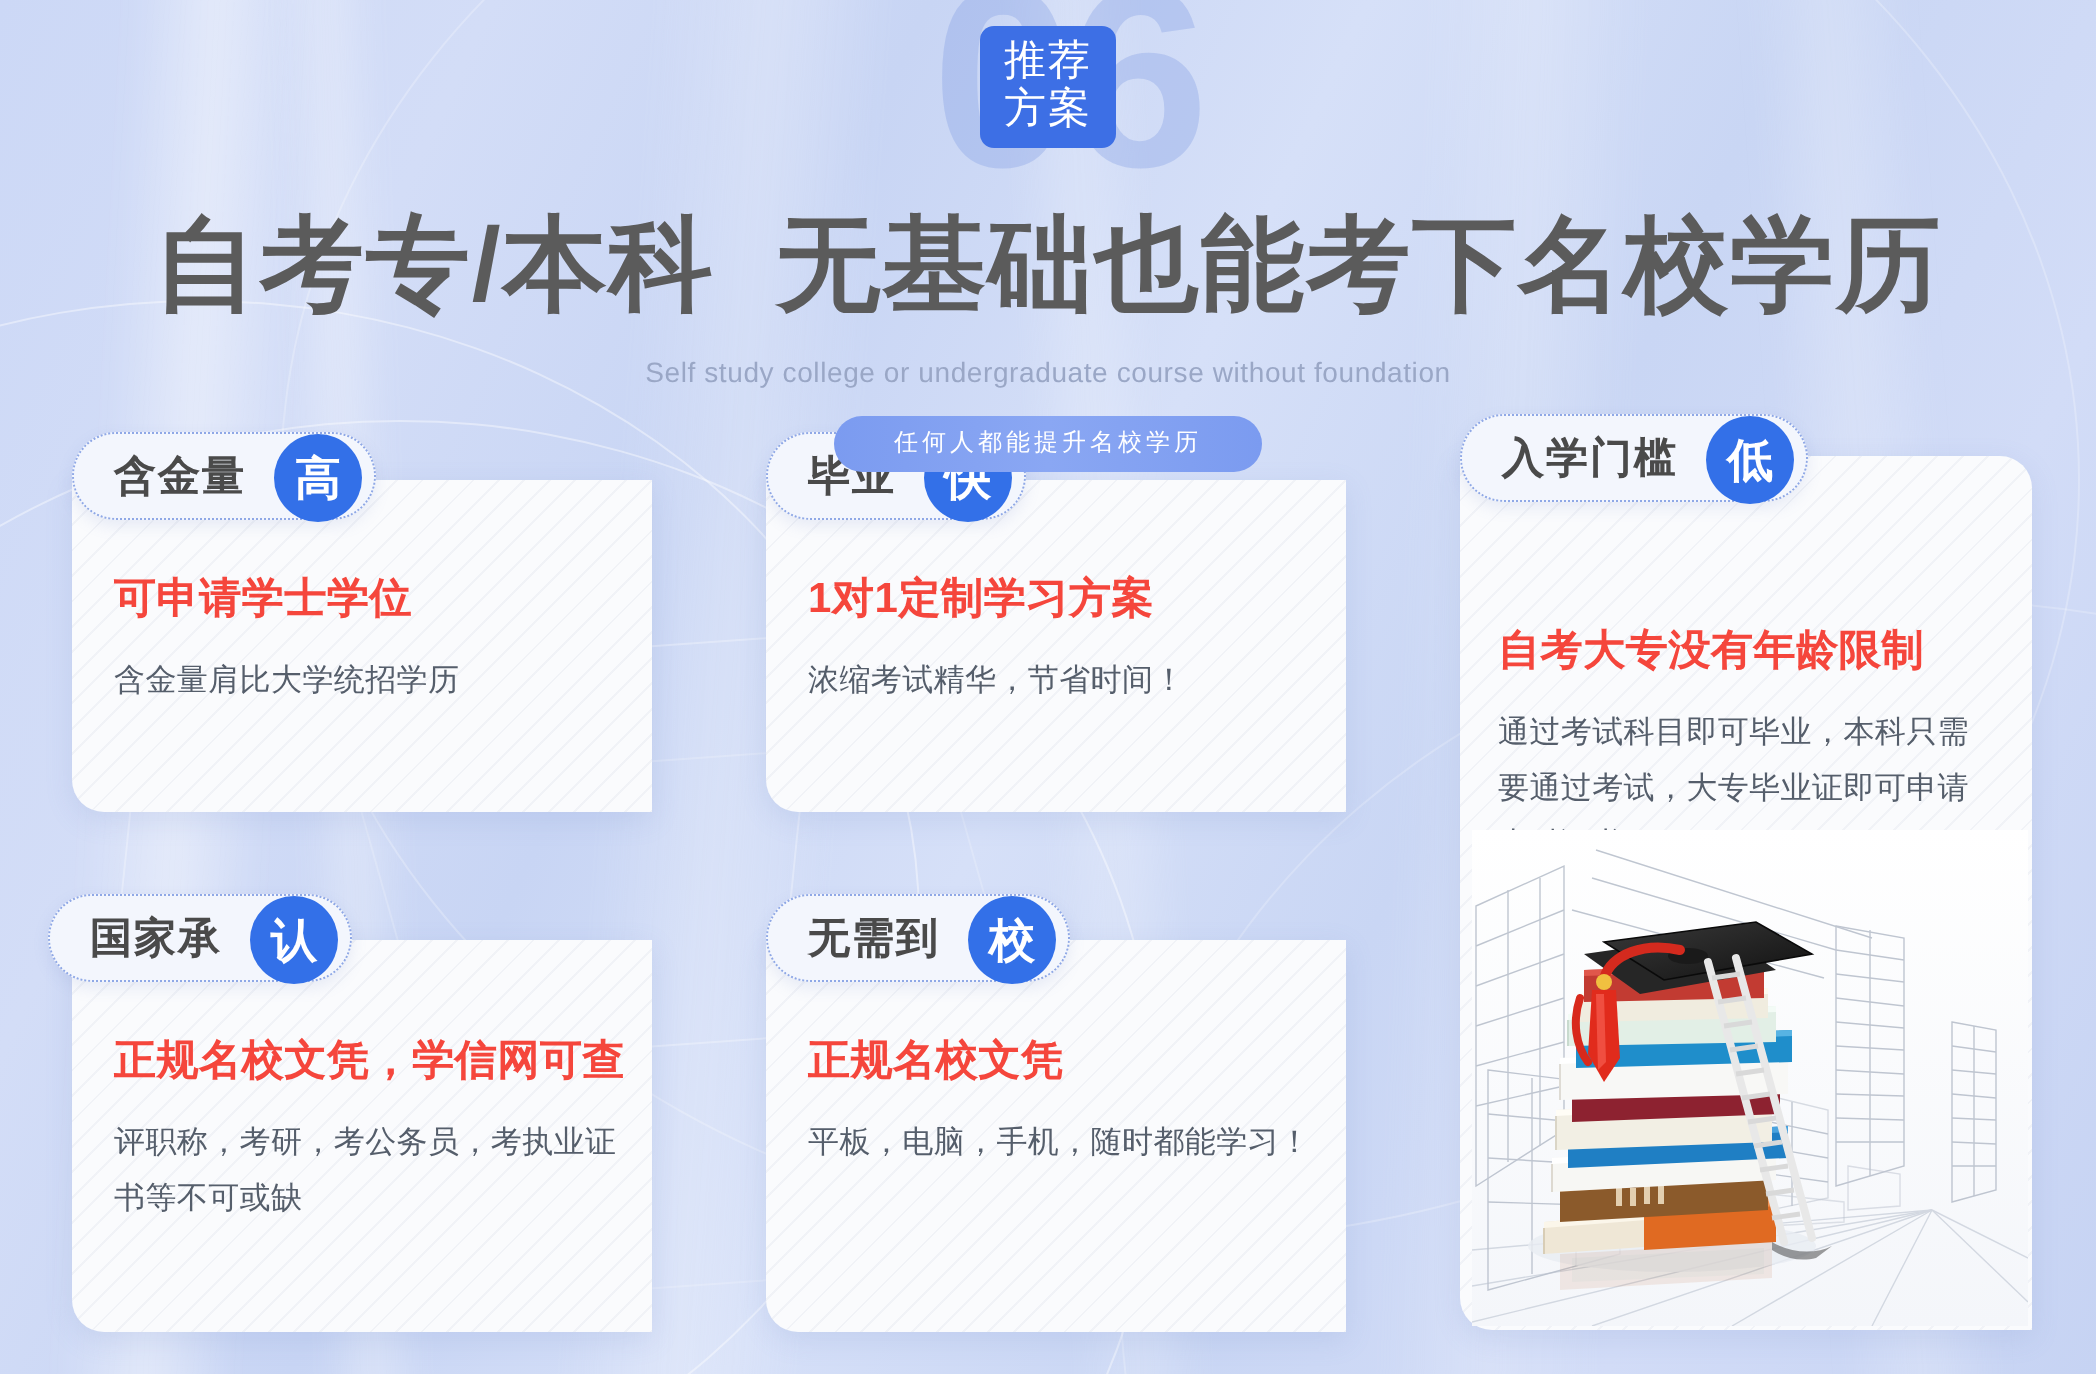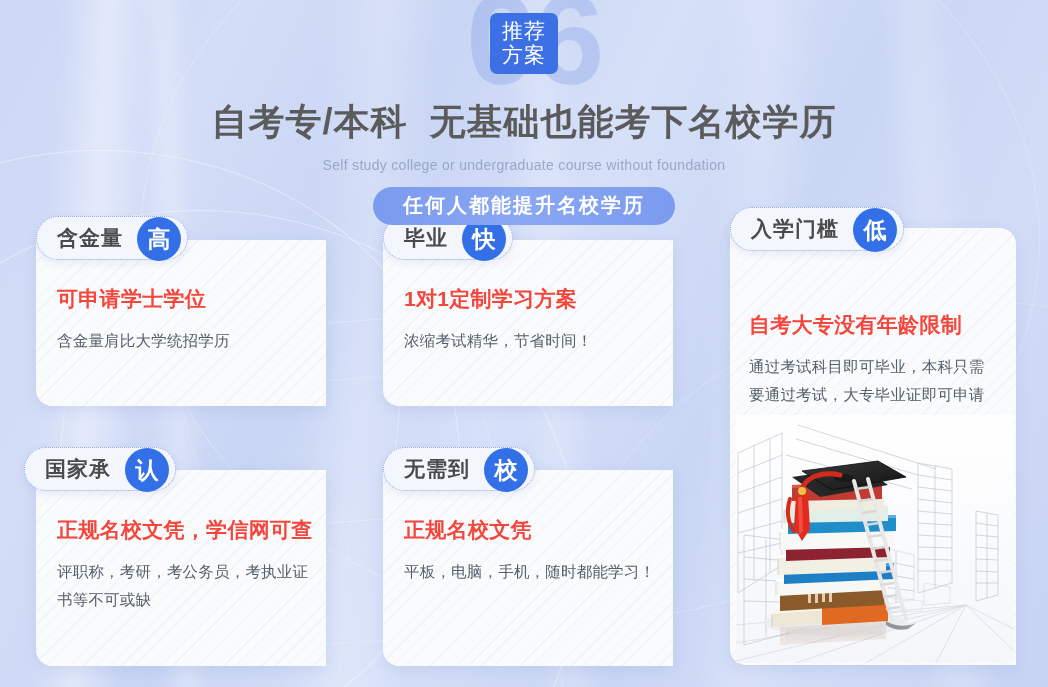--- a/index.html
+++ b/index.html
@@ -91,42 +91,41 @@
     border-radius: 7px;
     padding: 6px 12px 7px;
     font-size: 21px;
     line-height: 24px;
     font-weight: 500;
     letter-spacing: 1px;
     text-align: center;
     white-space: pre-line;
   }
   .main-title {
-    font-size: 36px;
+    font-size: 52px;
     font-weight: bold;
     color: #5b5b5b;
     letter-spacing: 1px;
     white-space: pre;
   }
   .subtitle {
     margin-top: 10px;
     font-size: 14px;
     color: #9aa7c6;
     letter-spacing: .3px;
   }
   .pill {
     margin: 14px auto 0;
     display: inline-block;
     background: linear-gradient(90deg, #7b9bf0, #8aa7f3 50%, #7b9bf0);
     color: #fff;
-    font-size: 20px;
+    font-size: 12px;
     letter-spacing: 2px;
     padding: 5px 30px 6px;
     border-radius: 20px;
-    font-weight: bold;
   }
 
   
   .cards {
     position: absolute;
     inset: 0;
     z-index: 2;
   }
   .card {
     position: absolute;

